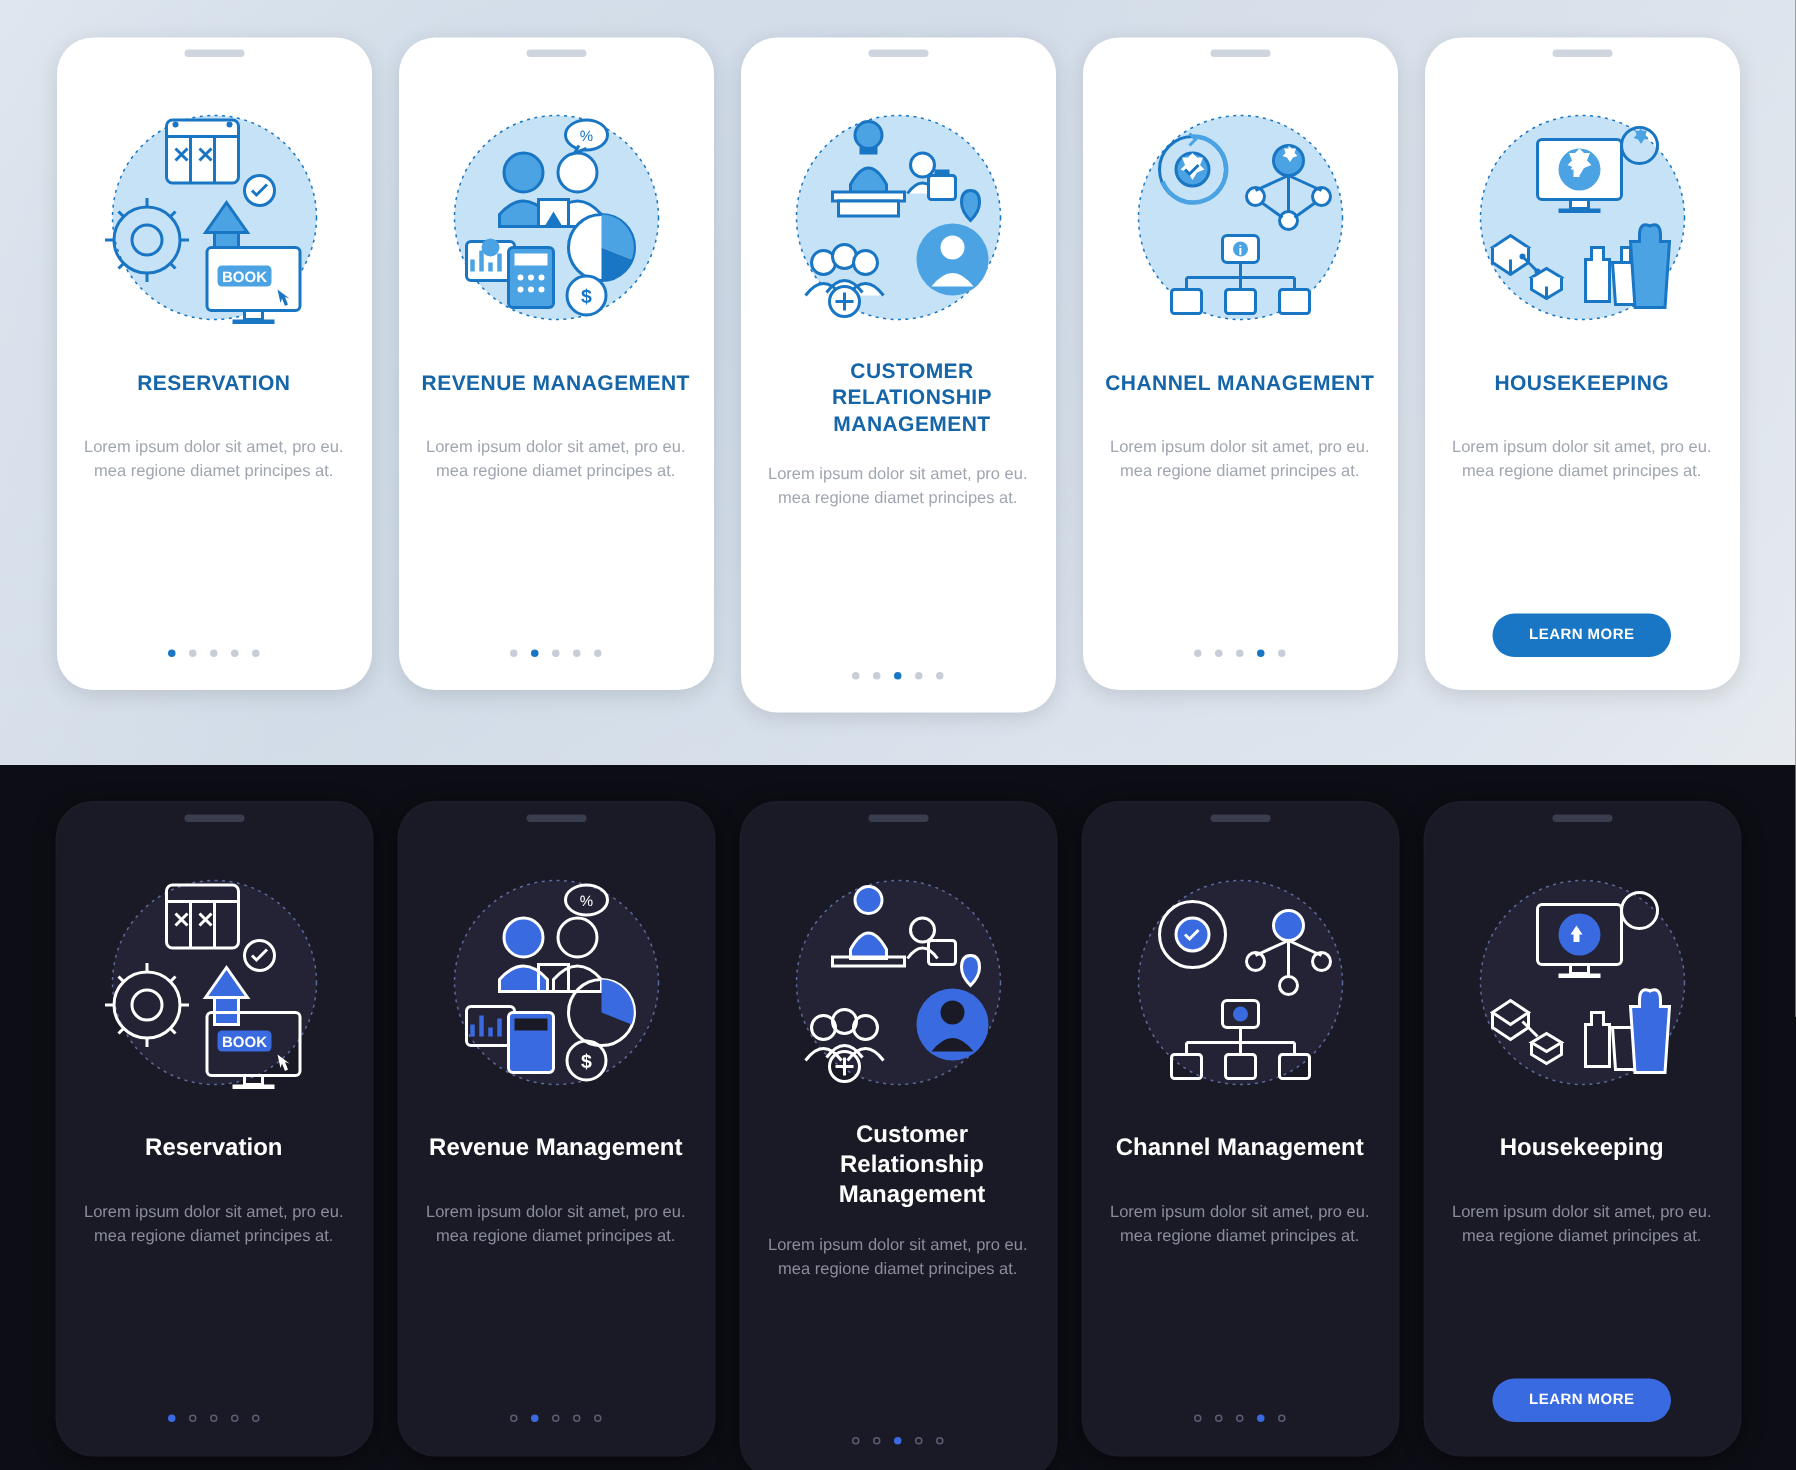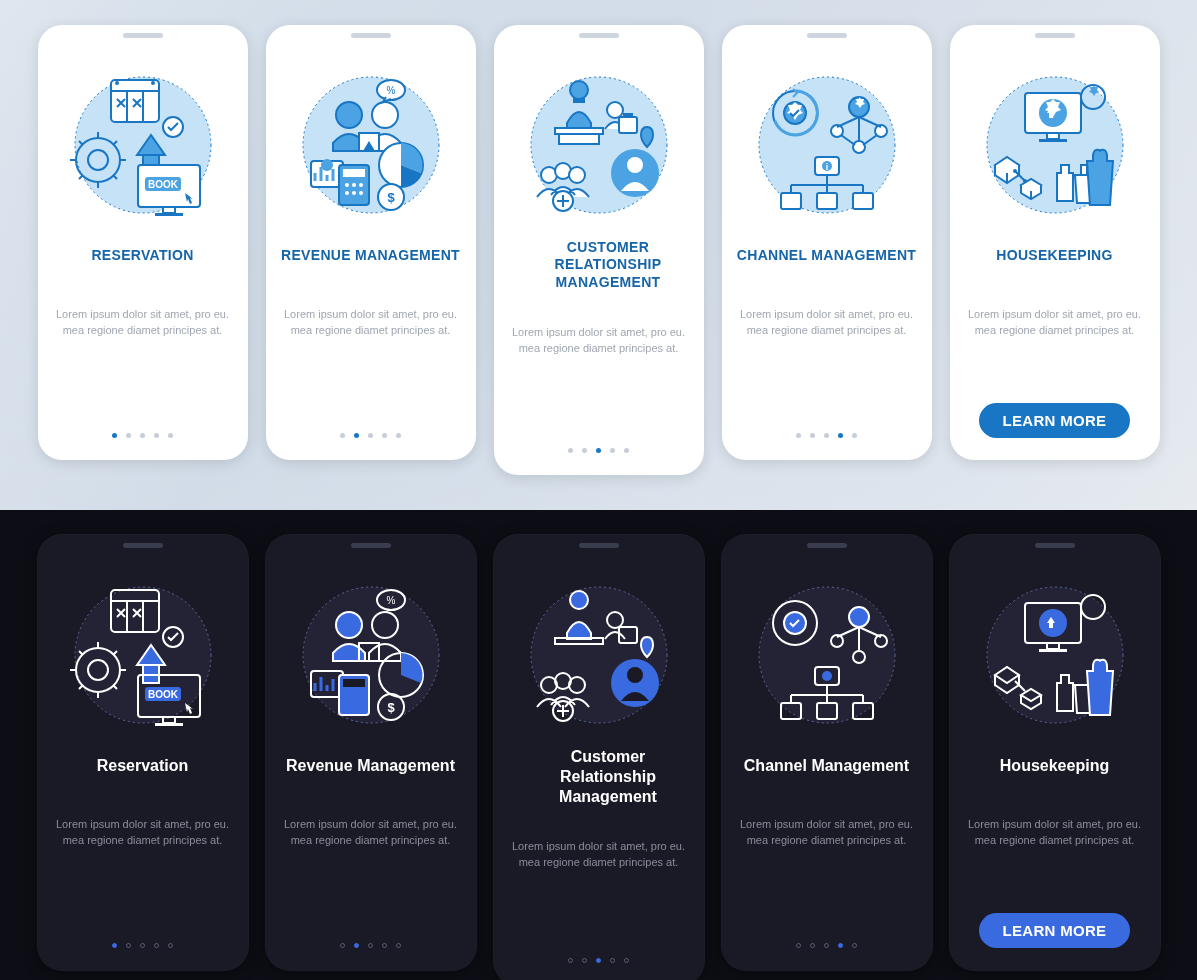--- a/index.html
+++ b/index.html
@@ -13,30 +13,30 @@
   .light { background: #ffffff; box-shadow: 0 3px 14px rgba(0,0,0,0.12); }
   .dark { background: #1a1a26; box-shadow: 0 0 0 1px rgba(80,90,120,0.25), 0 3px 14px rgba(0,0,0,0.5); }
   .notch { position: absolute; top: 8px; left: 50%; transform: translateX(-50%); width: 40px; height: 5px; border-radius: 3px; }
   .light .notch { background: #cfd5de; }
   .dark .notch { background: #3a3d4d; }
   .icon-area { width: 160px; height: 160px; display: flex; align-items: center; justify-content: center; margin-bottom: 12px; }
   .title { text-align: center; font-weight: 700; font-size: 14px; line-height: 1.25; margin-bottom: 16px; min-height: 38px; display: flex; align-items: center; justify-content: center; }
   .title.three-line { min-height: 56px; margin-left: 19px; }
   .light .title { color: #1565a8; text-transform: uppercase; letter-spacing: 0.3px; }
   .dark .title { color: #ffffff; font-size: 16px; }
-  .desc { text-align: center; font-size: 11px; line-height: 1.45; min-height: 48px; margin-top: 16px; }
+  .desc { text-align: center; font-size: 11px; line-height: 1.45; min-height: 48px; }
   .light .desc { color: #a0a6b0; }
   .dark .desc { color: #8a8d9a; }
   .dots { display: flex; gap: 9px; margin-top: auto; }
   .dot { width: 5px; height: 5px; border-radius: 50%; }
   .light .dot { background: #c8ced8; }
   .light .dot.active { background: #1876c4; }
   .dark .dot { background: transparent; border: 1px solid #5a5e72; width: 5px; height: 5px; }
   .dark .dot.active { background: #3a6ae0; border-color: #3a6ae0; }
-  .learn-btn { margin-top: auto; padding: 9px 24px; border-radius: 20px; font-size: 15px; font-weight: 600; border: none; cursor: pointer; letter-spacing: 0.3px; }
+  .learn-btn { margin-top: auto; padding: 9px 24px; border-radius: 20px; font-size: 10px; font-weight: 600; border: none; cursor: pointer; letter-spacing: 0.3px; }
   .light .learn-btn { background: #1876c4; color: #fff; }
   .dark .learn-btn { background: #3a6ae0; color: #fff; }
   svg { width: 100%; height: 100%; }
 </style>
 </head>
 <body>
 
 <div class="section light-section">
   <div class="phone light">
     <div class="notch"></div>

